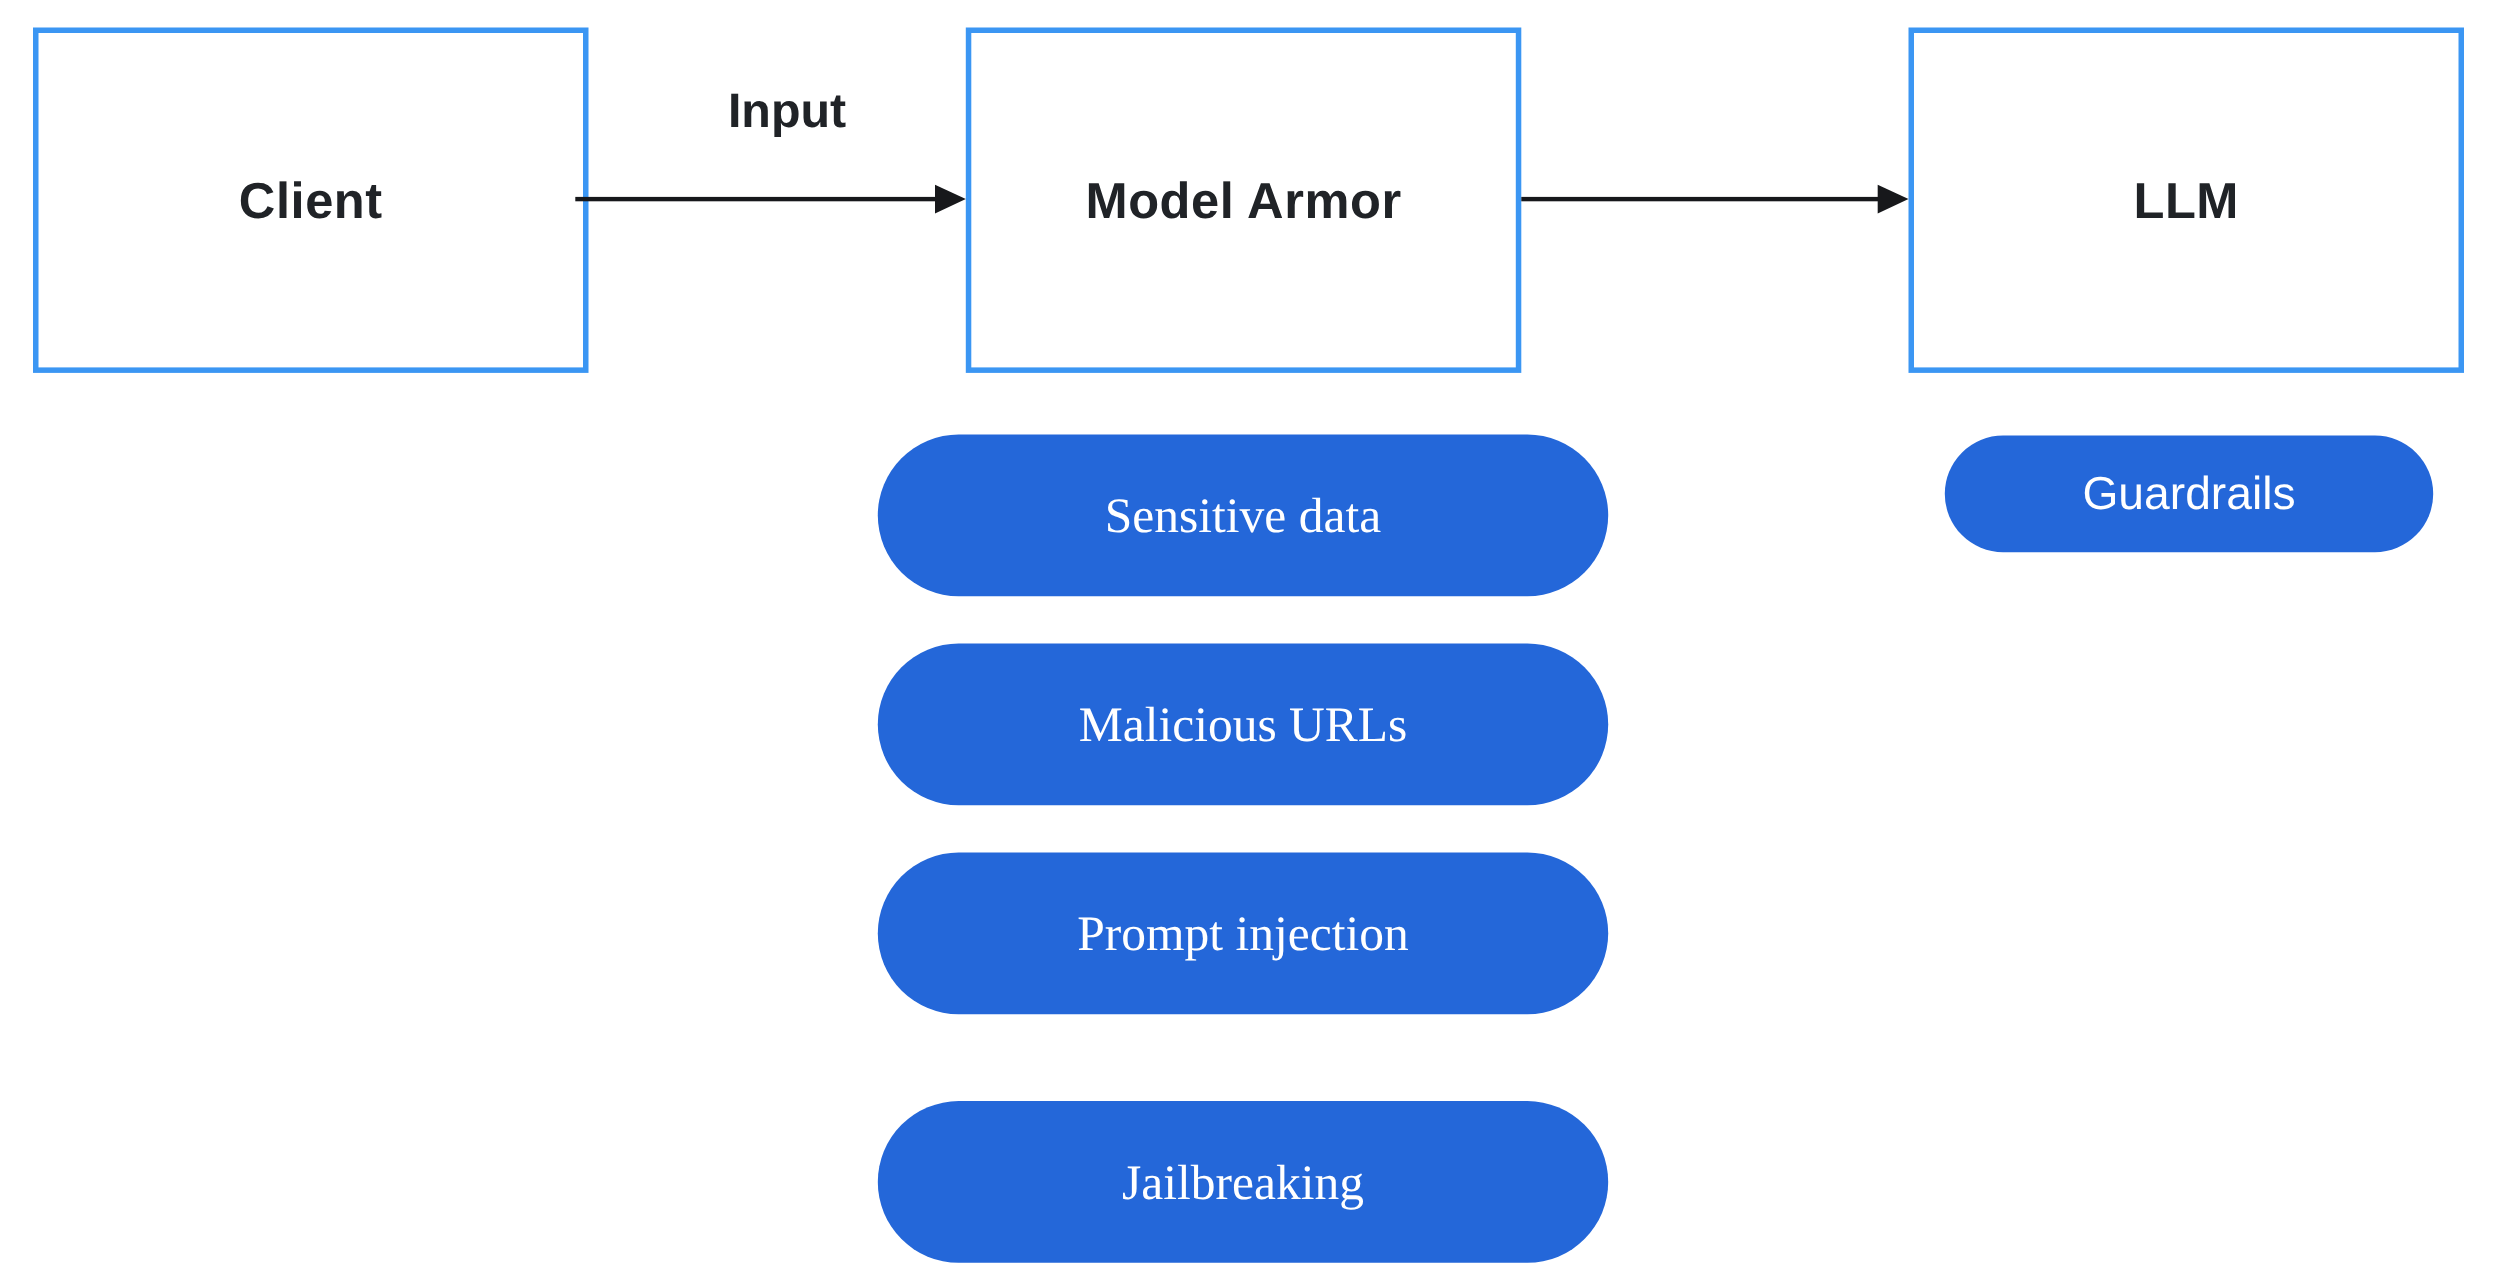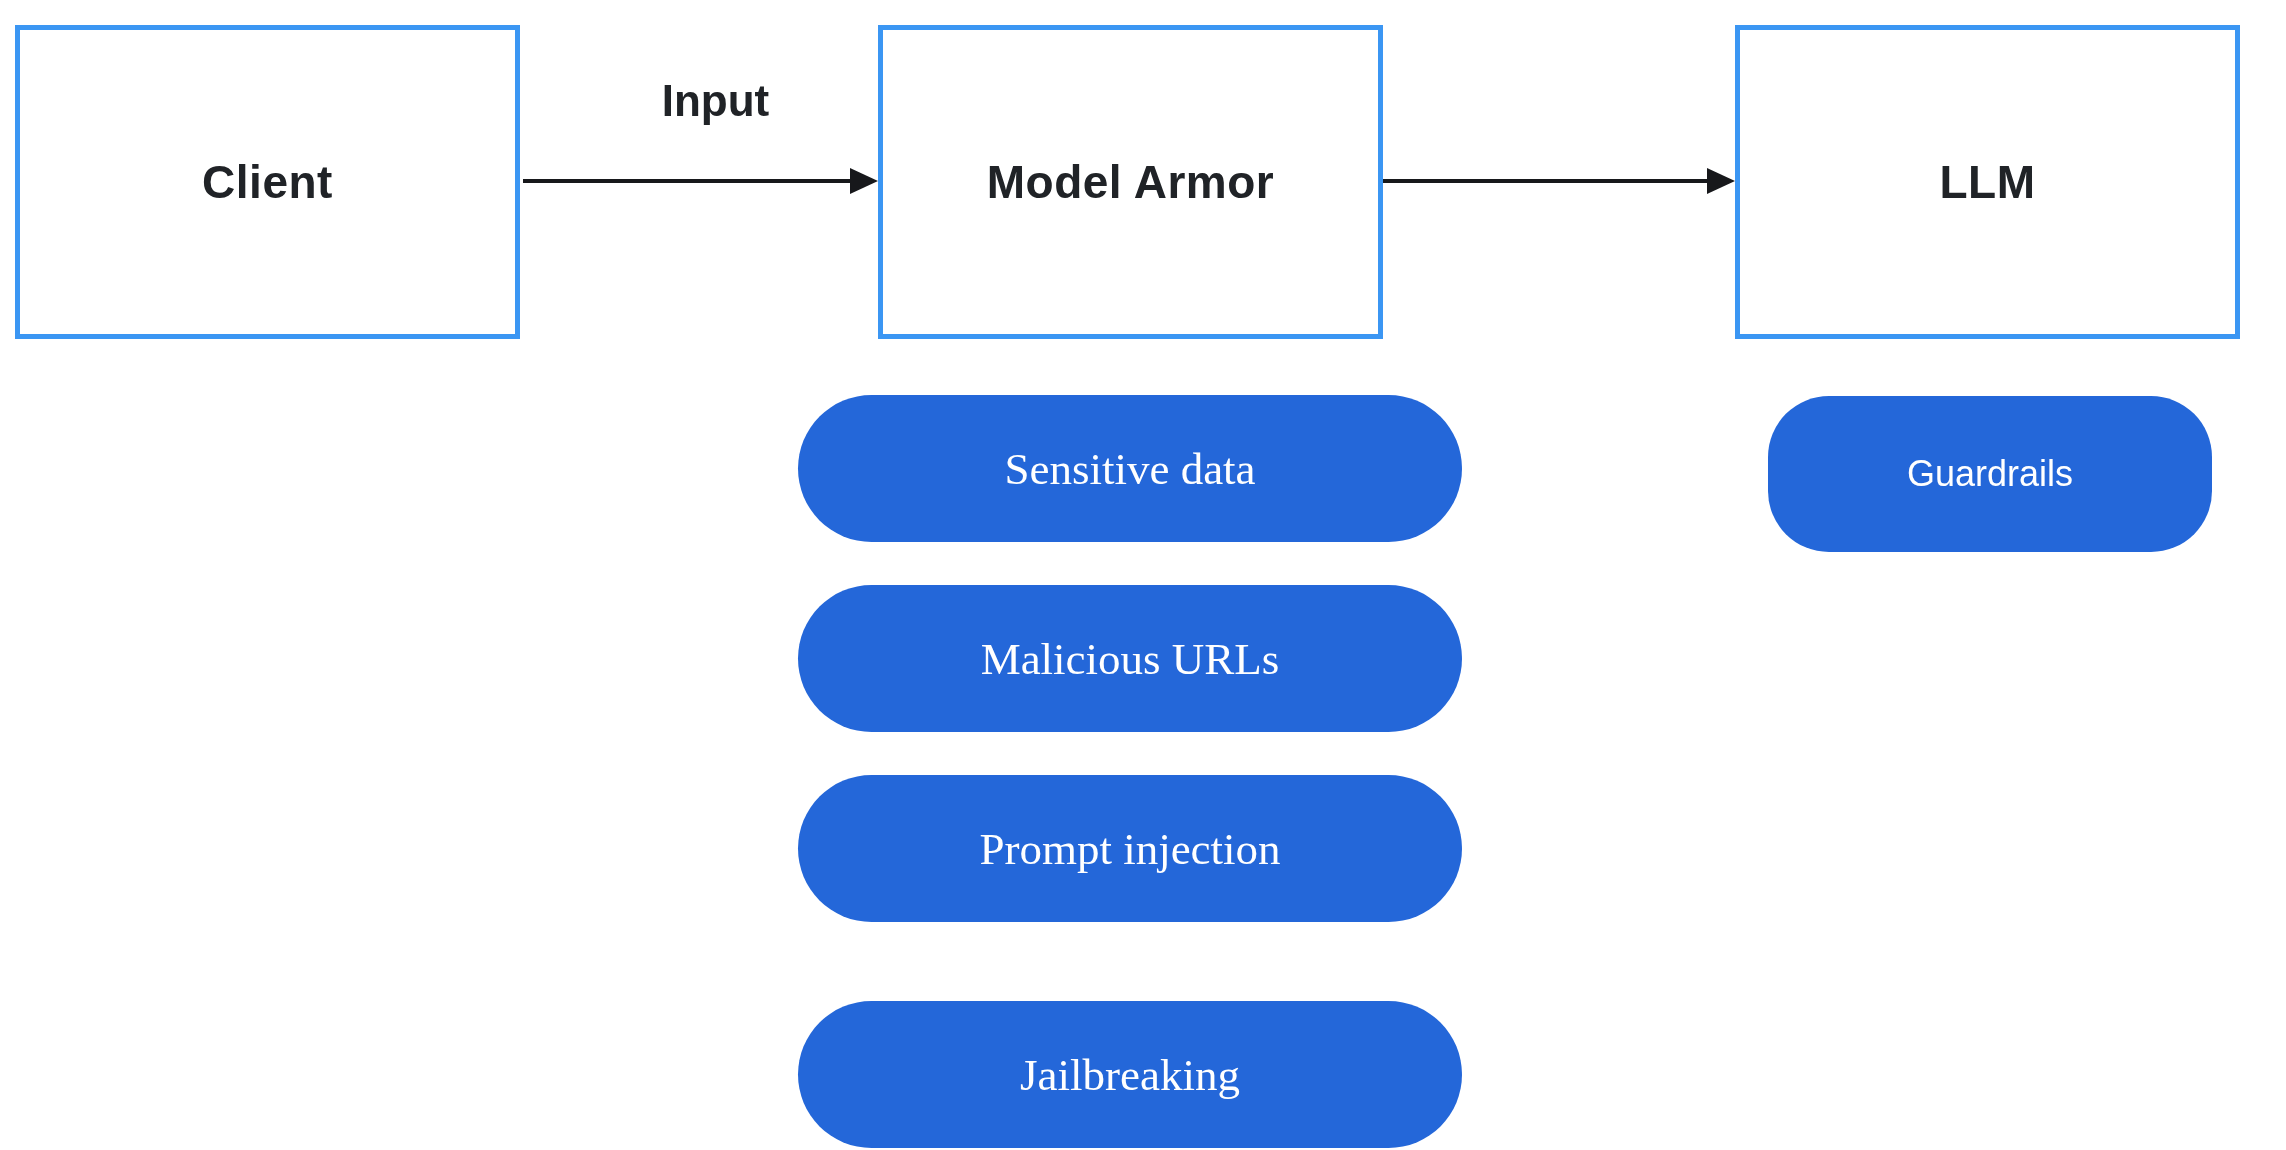--- a/index.html
+++ b/index.html
@@ -32,21 +32,21 @@
     display: flex;
     align-items: center;
     justify-content: center;
   }
   .node .node-label {
     font-size: 46px;
     font-weight: bold;
     color: var(--label-text);
     letter-spacing: 0.5px;
   }
-  .node-client { left: 15px; }
+  .node-client { left: 30px; }
   .node-model-armor { left: 878px; }
   .node-llm { left: 1735px; }
 
   
   .arrow {
     position: absolute;
     top: 167px;
     height: 28px;
   }
   .arrow .shaft {
@@ -103,23 +103,23 @@
   .filter-pill:nth-of-type(1) { top: 395px; }
   .pill-sensitive-data  { top: 395px; }
   .pill-malicious-urls  { top: 585px; }
   .pill-prompt-injection{ top: 775px; }
   .pill-jailbreaking    { top: 965px; margin-top: 36px; }
 
   .guardrails-pill {
     left: 1768px;
     top: 396px;
     width: 444px;
-    height: 156px;
+    height: 106px;
     border-radius: 61px;
-    font-size: 36px;
+    font-size: 42px;
   }
 </style>
 </head>
 <body>
 
 <div class="canvas">
 
   <div class="node node-client">
     <span class="node-label">Client</span>
   </div>

